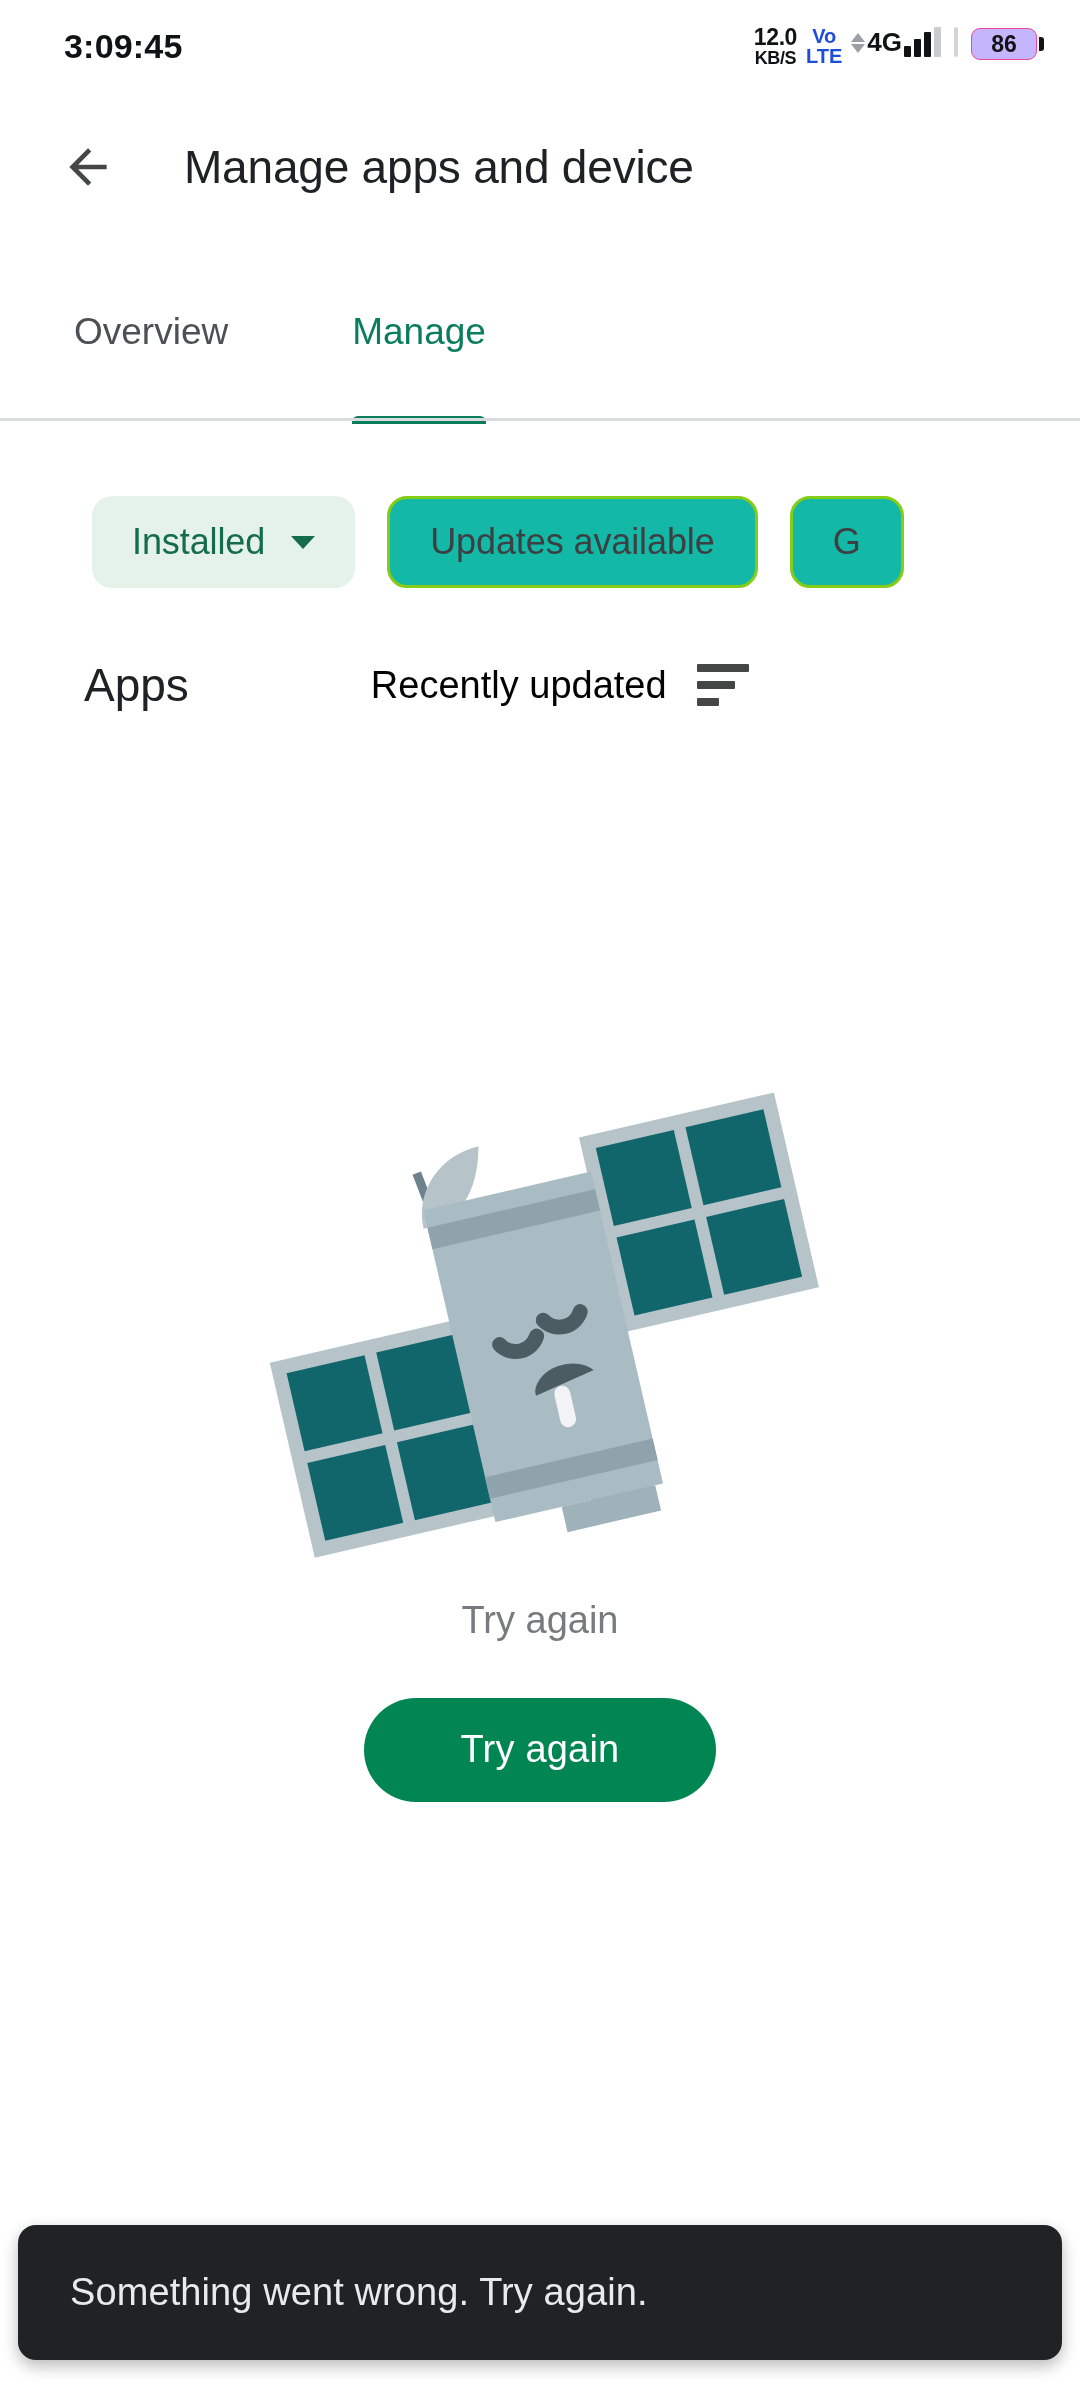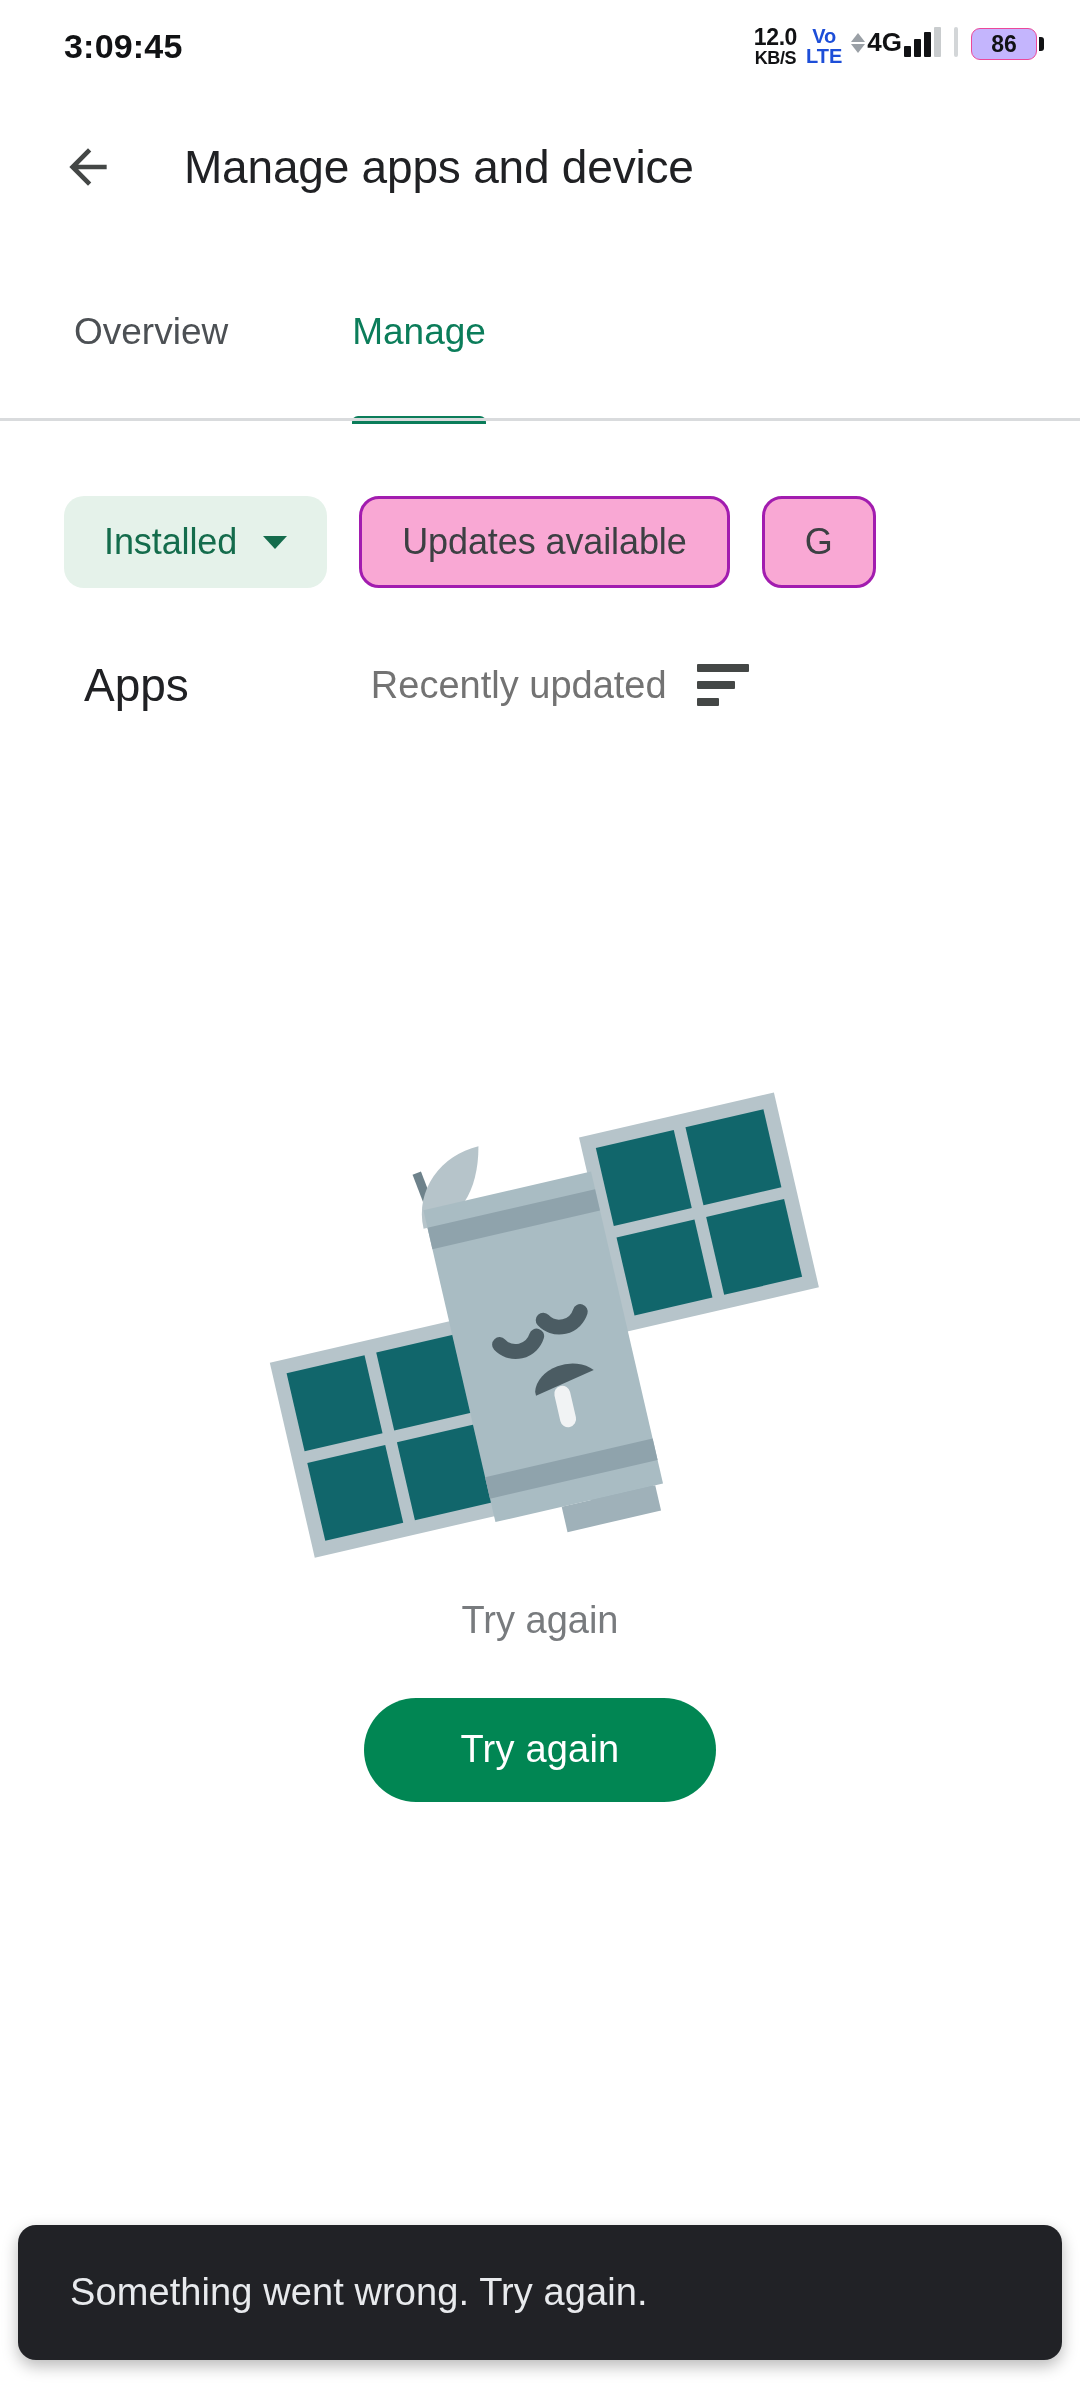--- a/index.html
+++ b/index.html
@@ -208,21 +208,21 @@
   }
 
   
   .chips-row {
     position: absolute;
     top: 492px; left: 0;
     width: 1080px;
     height: 100px;
     display: flex;
     align-items: center;
-    padding-left: 64px;
+    padding-left: 92px;
     gap: 32px;
     overflow: hidden;
   }
   .chip {
     height: 92px;
     border-radius: 20px;
     display: flex;
     align-items: center;
     padding: 0 40px;
     white-space: nowrap;
@@ -233,22 +233,22 @@
     font-size: 36px;
     font-weight: 400;
     letter-spacing: -0.1px;
   }
   .chip.selected {
     background: #e5f2ea;
     border: none;
   }
   .chip.selected .chip-text { color: #146c4c; }
   .chip.outlined {
-    background: #f9a8d4;
-    border: 3px solid #a21caf;
+    background: #14b8a6;
+    border: 3px solid #84cc16;
   }
   .chip.outlined .chip-text { color: #3c4043; }
   .chip-caret {
     width: 0; height: 0;
     border-left: 12px solid transparent;
     border-right: 12px solid transparent;
     border-top: 13px solid #146c4c;
     margin-left: 26px;
   }
 
@@ -270,21 +270,21 @@
   }
   .sort-control {
     display: flex;
     align-items: center;
     margin-left: 182px;
     cursor: pointer;
   }
   .sort-text {
     font-size: 38px;
     font-weight: 400;
-    color: #737373;
+    color: #000000;
   }
   .sort-icon {
     display: flex;
     flex-direction: column;
     gap: 9px;
     margin-left: 30px;
   }
   .sort-icon i { display: block; height: 8px; background: #444746; border-radius: 1px; }
   .sort-icon i.l1 { width: 52px; }
   .sort-icon i.l2 { width: 38px; }

